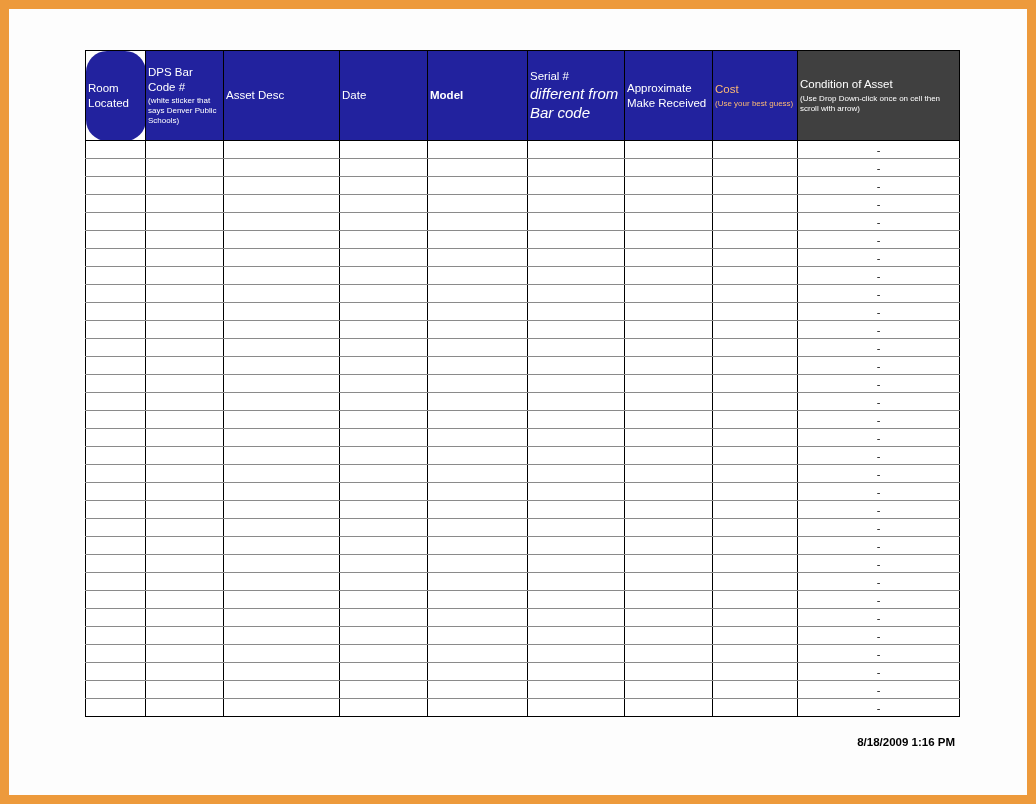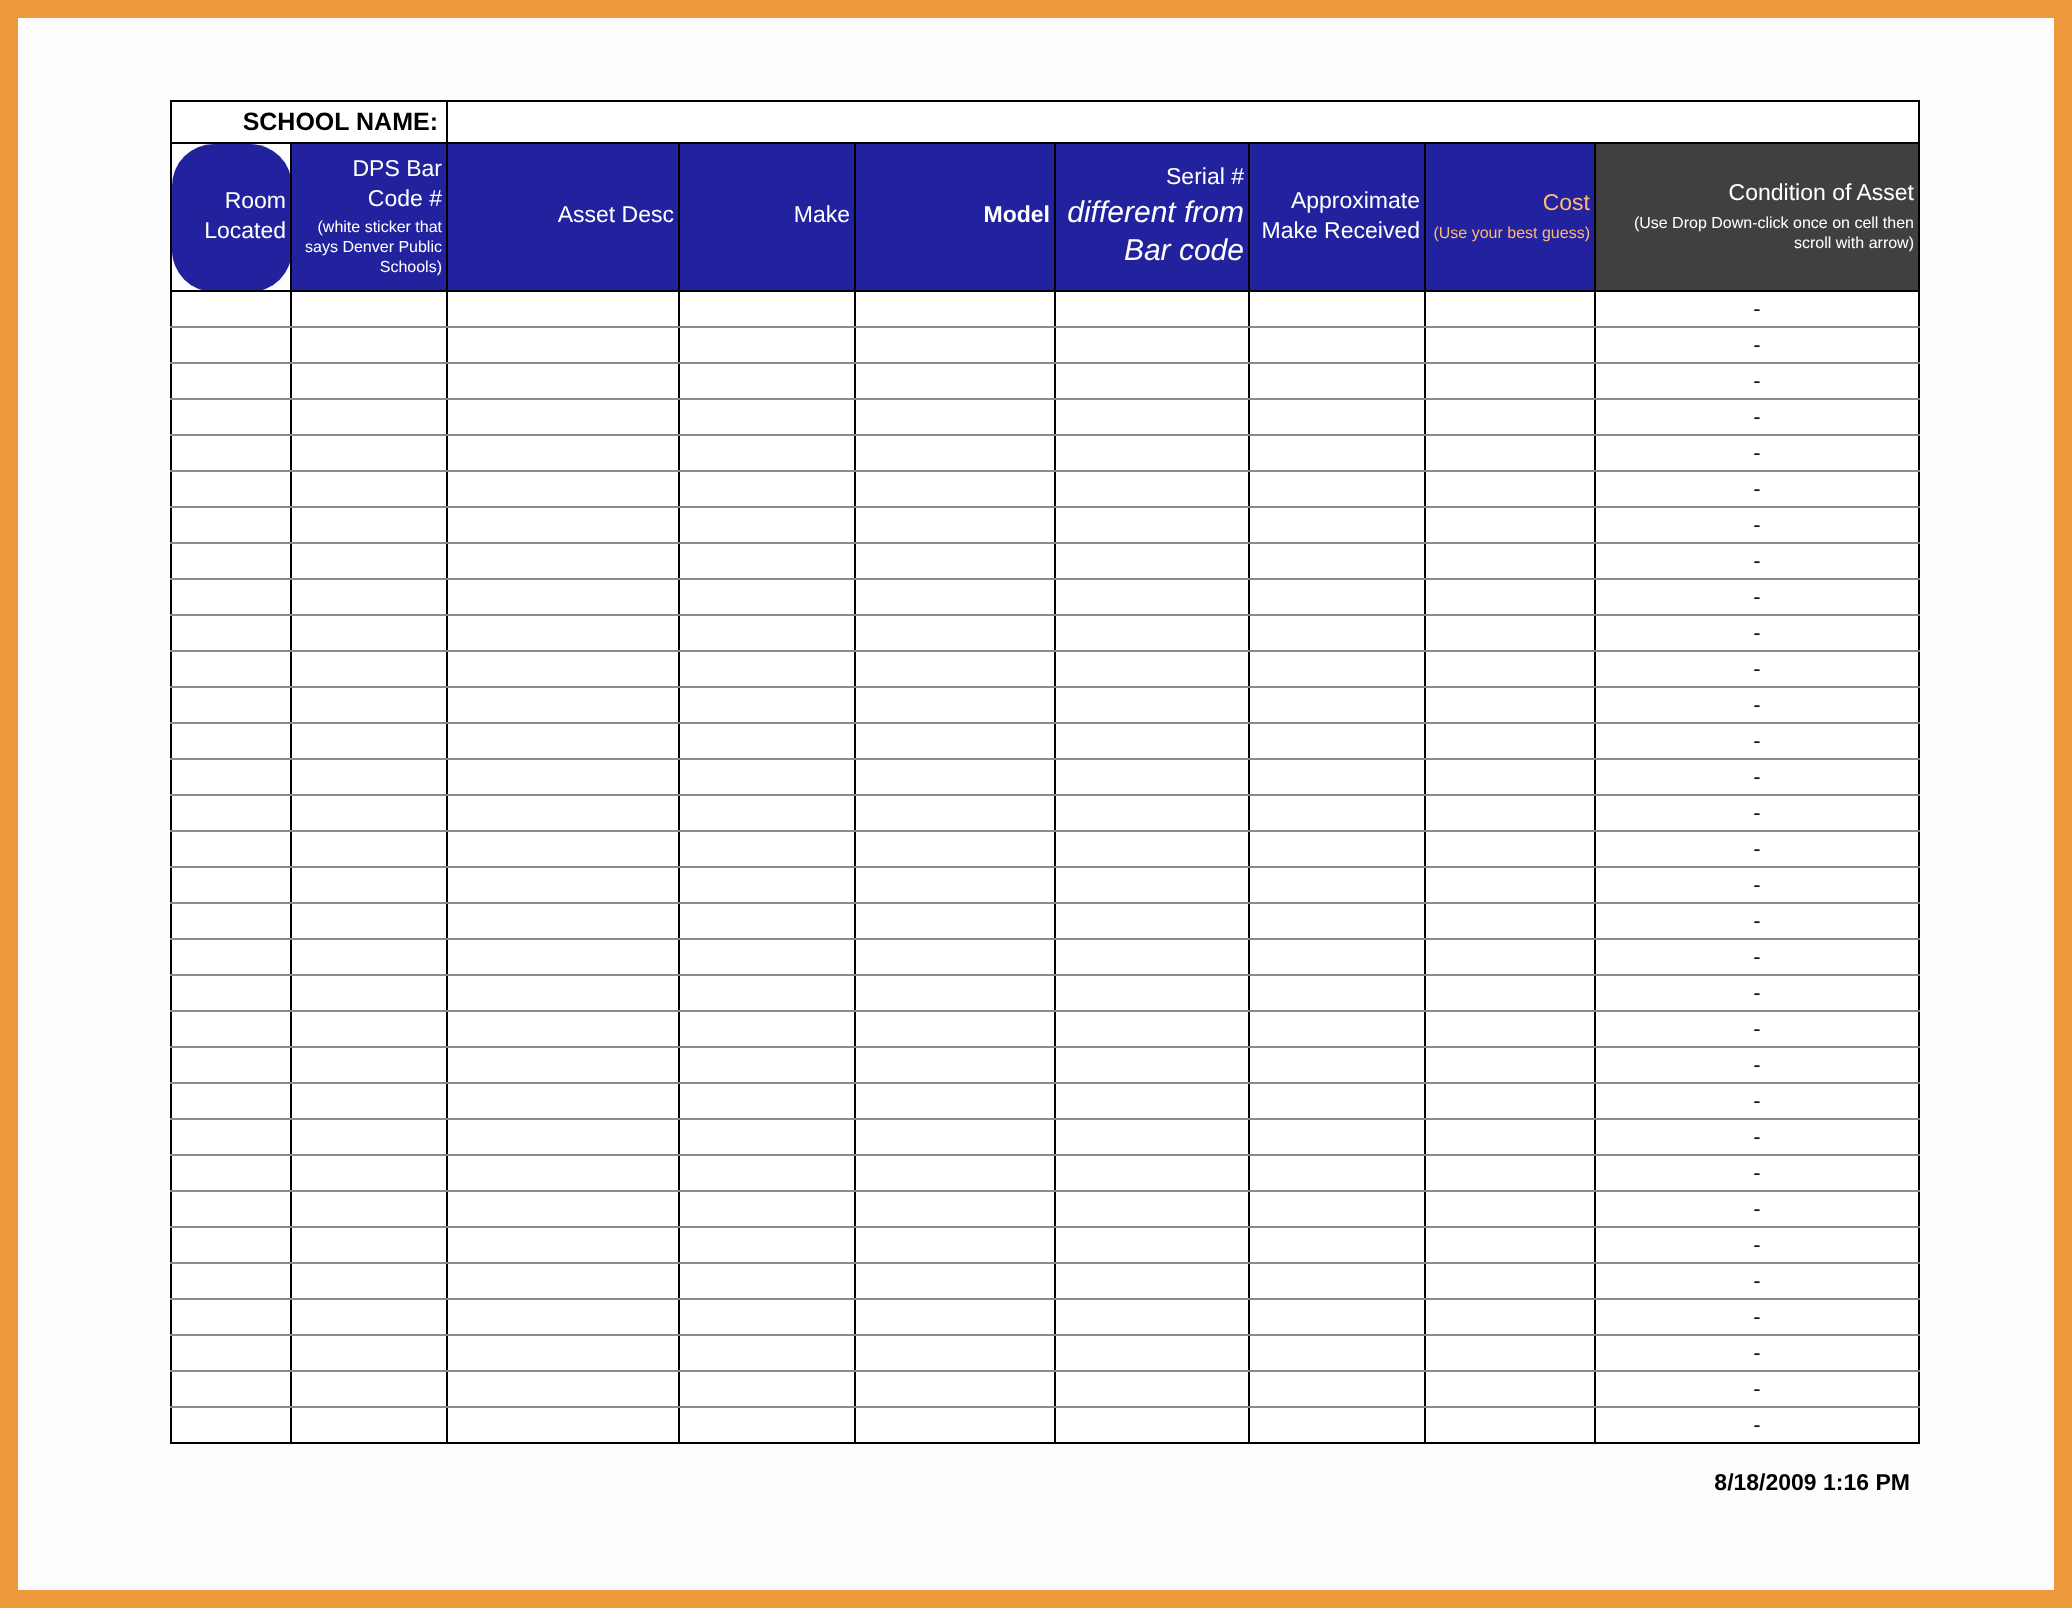--- a/index.html
+++ b/index.html
@@ -31,23 +31,23 @@
   }
   .school-label {
     font-size: 12.5px;
     font-weight: bold;
     text-align: right;
     padding-right: 4px !important;
     color: #000;
     white-space: nowrap;
   }
   #head-row th {
-    height: 74px;
+    height: 90px;
     vertical-align: middle;
-    text-align: right;
+    text-align: left;
     font-weight: normal;
     padding: 0 2px;
   }
   .col-title {
     font-size: 11.5px;
     line-height: 1.25;
   }
   .col-sub {
     font-size: 8px;
     line-height: 1.25;
@@ -89,37 +89,33 @@
       <col style="width: 78px;">
       <col style="width: 116px;">
       <col style="width: 88px;">
       <col style="width: 100px;">
       <col style="width: 97px;">
       <col style="width: 88px;">
       <col style="width: 85px;">
       <col style="width: 162px;">
     </colgroup>
   <thead>
-    <tr class="school-row">
-      <th class="school-label" colspan="2">SCHOOL NAME:</th>
-      <th class="school-value" colspan="7"></th>
-    </tr>
     <tr id="head-row">
         <th style="background: rgb(34, 34, 158); color: rgb(255, 255, 255); border-radius: 21px;">
           <div class="col-title">Room Located</div>
         </th>
         <th style="background: rgb(34, 34, 158); color: rgb(255, 255, 255);">
           <div class="col-title">DPS Bar Code #</div>
           <div class="col-sub">(white sticker that says Denver Public Schools)</div>
         </th>
         <th style="background: rgb(34, 34, 158); color: rgb(255, 255, 255);">
           <div class="col-title">Asset Desc</div>
         </th>
         <th style="background: rgb(34, 34, 158); color: rgb(255, 255, 255);">
-          <div class="col-title">Make</div>
+          <div class="col-title">Date</div>
         </th>
         <th style="background: rgb(34, 34, 158); color: rgb(255, 255, 255); font-weight: bold;">
           <div class="col-title">Model</div>
         </th>
         <th style="background: rgb(34, 34, 158); color: rgb(255, 255, 255); margin-top: 25px;">
           <div class="col-title">Serial #</div>
           <div class="col-sub col-sub-italic">different from Bar code</div>
         </th>
         <th style="background: rgb(34, 34, 158); color: rgb(255, 255, 255);">
           <div class="col-title">Approximate Make Received</div>

